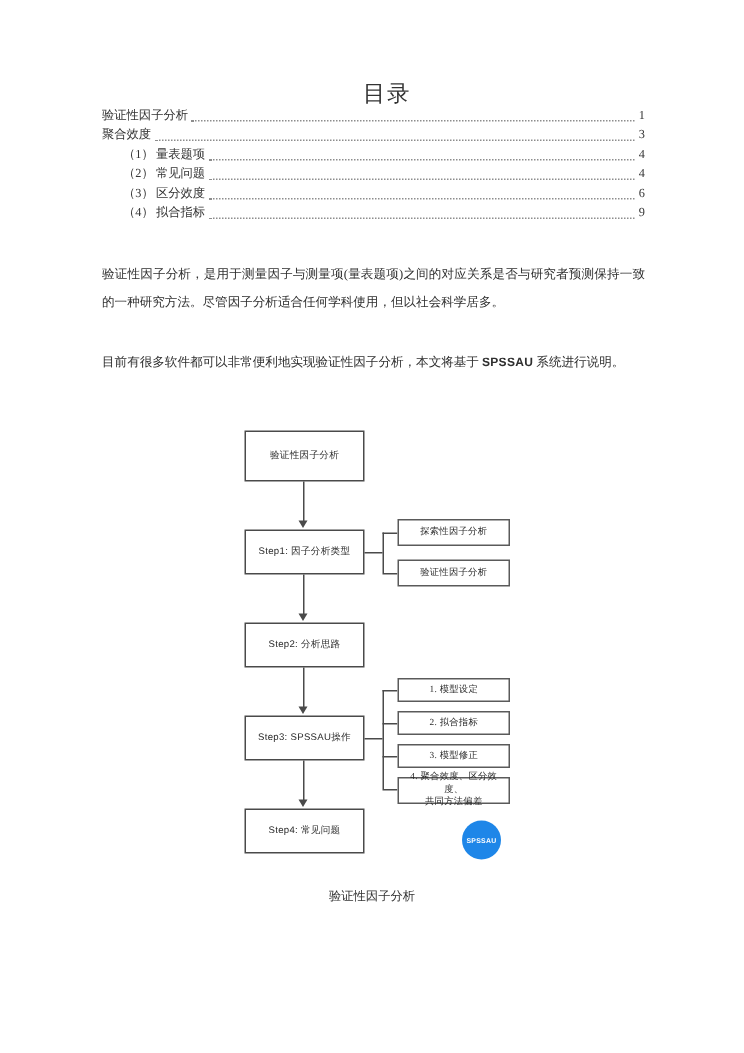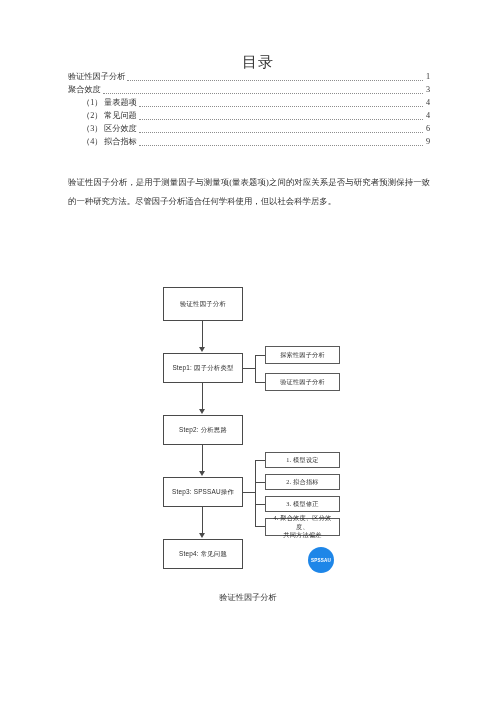--- a/index.html
+++ b/index.html
@@ -210,20 +210,21 @@
       <span class="toc-num">（4）</span>
       <span class="toc-label">拟合指标</span>
       <span class="toc-dots"></span>
       <span class="toc-page">9</span>
     </div>
 
   </div>
 
   <p class="para" id="para-1">验证性因子分析，是用于测量因子与测量项(量表题项)之间的对应关系是否与研究者预测保持一致的一种研究方法。尽管因子分析适合任何学科使用，但以社会科学居多。</p>
 
+  <p class="para" id="para-2"><span>目前有很多软件都可以非常便利地实现验证性因子分析，本文将基于 </span><span class="hl">SPSSAU</span><span> 系统进行说明。</span></p>
 
   <div class="flow">
 
     <div class="node main" style="left:163px; top:4px; width:80px; height:34px;">验证性因子分析</div>
 
     <div class="connector v-line" style="left:202px; top:38px; height:28px;"></div>
     <div class="arrow-head" style="left:199px; top:64px;"></div>
 
     <div class="node main" style="left:163px; top:70px; width:80px; height:30px;">Step1: 因子分析类型</div>
 

